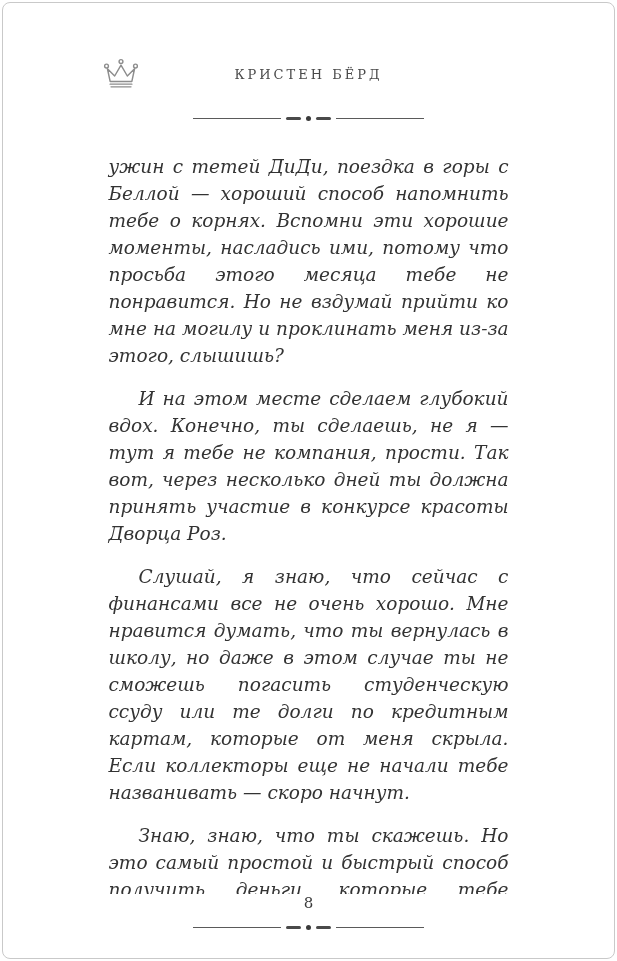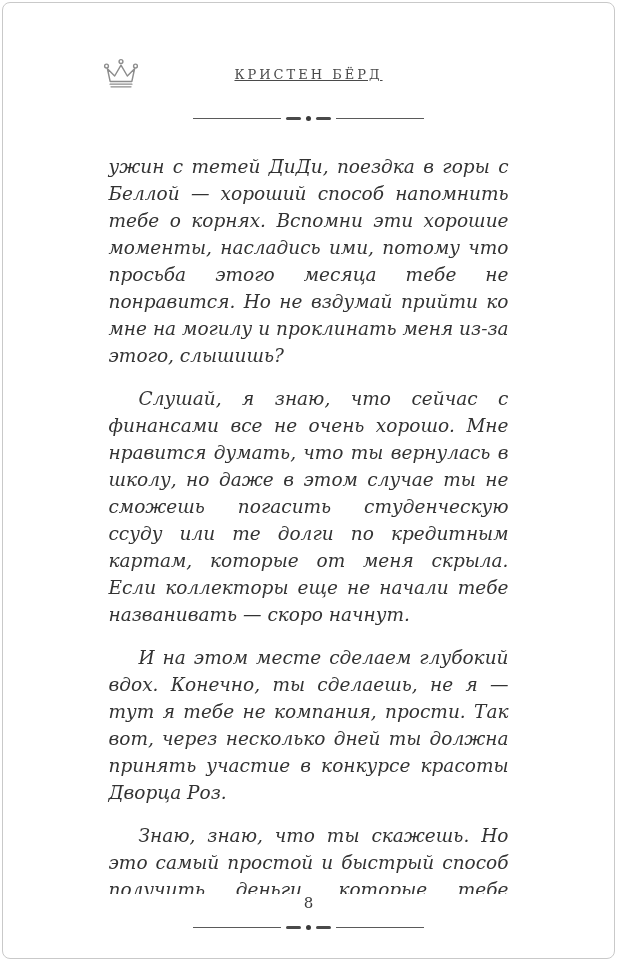--- a/index.html
+++ b/index.html
@@ -37,21 +37,20 @@
     width: 44px;
     height: 38px;
   }
   .author {
     text-align: center;
     font-family: "DejaVu Serif", serif;
     font-size: 13px;
     letter-spacing: 3px;
     color: #4a4a4a;
     padding-top: 12px;
-    text-decoration: underline;
   }
 
   
   .divider {
     display: flex;
     align-items: center;
     justify-content: center;
     gap: 5px;
     height: 10px;
     flex: 0 0 auto;
@@ -130,22 +129,22 @@
   <div class="divider">
     <span class="line"></span>
     <span class="lens"></span>
     <span class="dot"></span>
     <span class="lens"></span>
     <span class="line"></span>
   </div>
 
   <div class="content">
     <p class="no-indent">ужин с тетей ДиДи, поездка в горы с Беллой — хороший способ напомнить тебе о корнях. Вспомни эти хорошие моменты, насладись ими, потому что просьба этого месяца тебе не понравится. Но не вздумай прийти ко мне на могилу и проклинать меня из-за этого, слышишь?</p>
+    <p>И на этом месте сделаем глубокий вдох. Конечно, ты сделаешь, не я — тут я тебе не компания, прости. Так вот, через несколько дней ты должна принять участие в конкурсе красоты Дворца Роз.</p>
     <p>Слушай, я знаю, что сейчас с финансами все не очень хорошо. Мне нравится думать, что ты вернулась в школу, но даже в этом случае ты не сможешь погасить студенческую ссуду или те долги по кредитным картам, которые от меня скрыла. Если коллекторы еще не начали тебе названивать — скоро начнут.</p>
-    <p>И на этом месте сделаем глубокий вдох. Конечно, ты сделаешь, не я — тут я тебе не компания, прости. Так вот, через несколько дней ты должна принять участие в конкурсе красоты Дворца Роз.</p>
     <p>Знаю, знаю, что ты скажешь. Но это самый простой и быстрый способ получить деньги, которые тебе нужны. Всего неделя усилий — и у тебя достаточно средств, чтобы оплачивать жилье и погасить все эти противные долги и гору счетов. Ты сможешь начать новую жизнь, чего я тебе желаю всем сердцем.</p>
 
   </div>
 
   <div class="footer">
     <div class="page-number">8</div>
     <div class="divider">
       <span class="line"></span>
       <span class="lens"></span>
       <span class="dot"></span>

